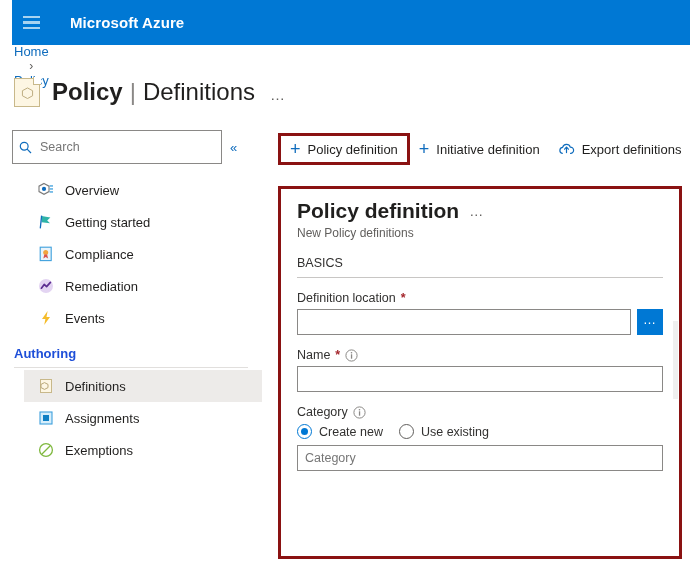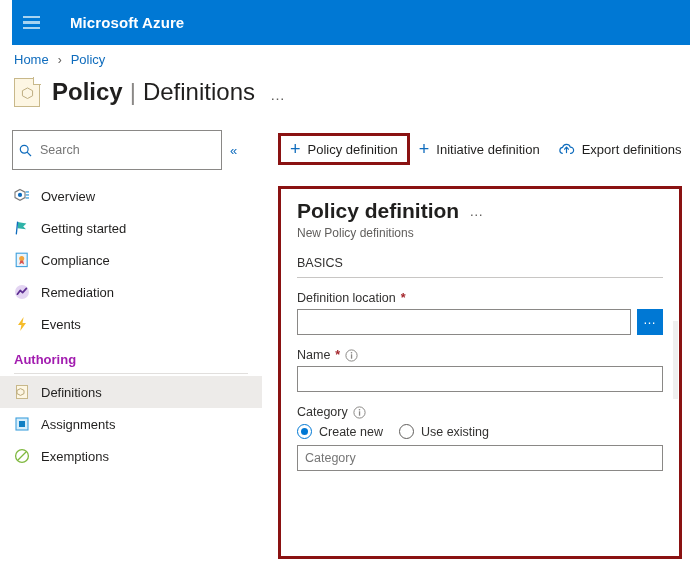--- a/index.html
+++ b/index.html
@@ -23,22 +23,22 @@
     align-items:center; justify-content:center; gap:3px; cursor:pointer;
   }
   .hamburger span { display:block; width:17px; height:2.5px; background:#a8d3f0; border-radius:0; }
   .brand {
     color:#ffffff; font-size:15px; font-weight:bold; letter-spacing:.1px;
     margin-left:20px; white-space:nowrap;
   }
 
   
   .breadcrumb {
-    position:absolute; left:14px; top:52px; display:flex; align-items:center;
-    font-size:13px; gap:9px;
+    position:absolute; left:14px; top:44px; display:flex; align-items:center;
+    font-size:13px; gap:0;flex-direction:column;
   }
   .crumb { color:#0f6cbd; cursor:pointer; }
   .crumb-sep { color:#605e5c; font-size:12px; }
 
   
   .title-row {
     position:absolute; left:12px; top:76px; display:flex; align-items:center; gap:10px;
   }
   .policy-icon {
     width:30px; height:32px; position:relative; flex:none;
@@ -60,41 +60,41 @@
   .page-title .light { font-weight:300; }
   .title-ellipsis {
     position:absolute; left:270px; top:86px; color:#605e5c; font-size:15px;
     letter-spacing:1.5px; cursor:pointer;
   }
 
   
   .leftnav { position:absolute; left:0; top:130px; width:262px; }
   .search-row { display:flex; align-items:center; padding:0 0 0 12px; gap:8px; }
   .search-box {
-    width:210px; height:40px; border:1px solid #8a8886; background:#fff;
+    width:210px; height:34px; border:1px solid #8a8886; background:#fff;
     display:flex; align-items:center; padding:0 6px; gap:6px;
   }
   .search-box .mag { flex:none; }
   .search-box input {
     border:none; outline:none; font-size:12.5px; color:#605e5c;
     font-family:"Liberation Sans", sans-serif; width:100%; background:transparent;
   }
   .search-box input::placeholder { color:#767676; }
   .collapse-chev { color:#0f6cbd; font-size:13px; cursor:pointer; user-select:none; }
 
   .nav-list { margin-top:10px; }
   .nav-item {
     height:32px; display:flex; align-items:center; gap:11px;
-    padding-left:14px; font-size:13px; color:#201f1e; cursor:pointer;
+    padding-left:14px; font-size:13px; color:#201f1e; cursor:pointer;margin-left:24px;
   }
   .nav-item.selected { background:#edebe9; }
   .nav-ico { width:16px; height:16px; flex:none; display:block; }
 
   .nav-group-title {
-    font-size:13px; font-weight:bold; color:#a21caf;
+    font-size:13px; font-weight:bold; color:#1d4ed8;
     padding:12px 0 6px 14px;
   }
   .nav-divider { height:1px; background:#e1dfdd; margin:0 14px 2px 14px; }
 
   
   .cmdbar {
     position:absolute; left:278px; top:133px; display:flex; align-items:center;
   }
   .cmd {
     display:flex; align-items:center; gap:7px; font-size:13px; color:#201f1e;

